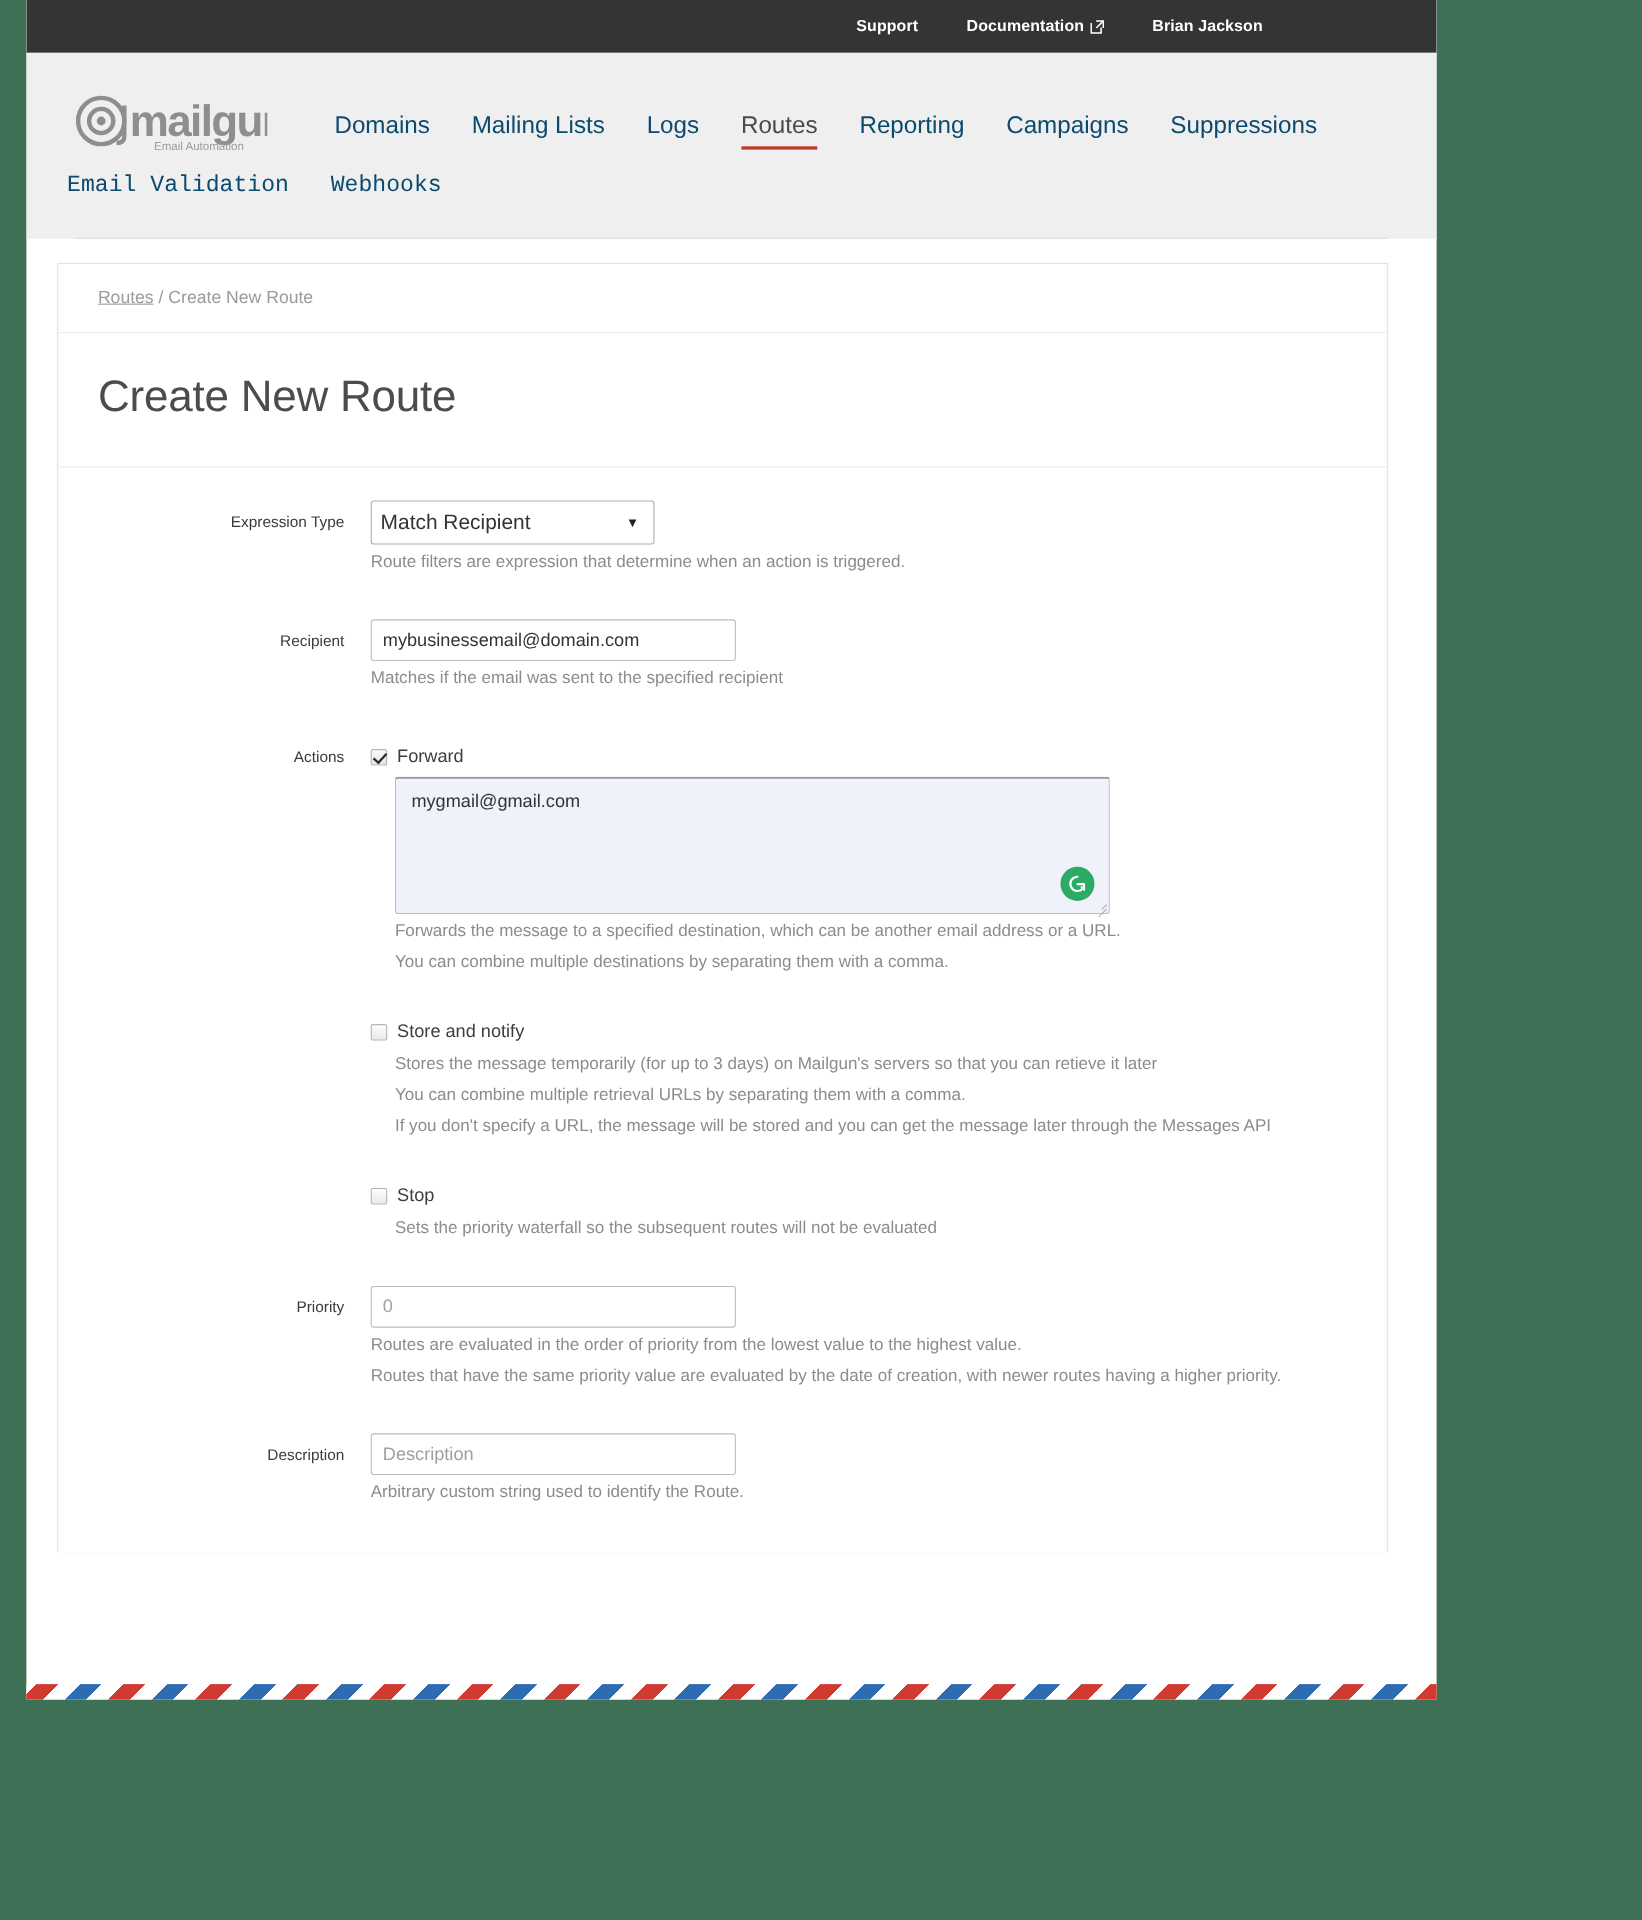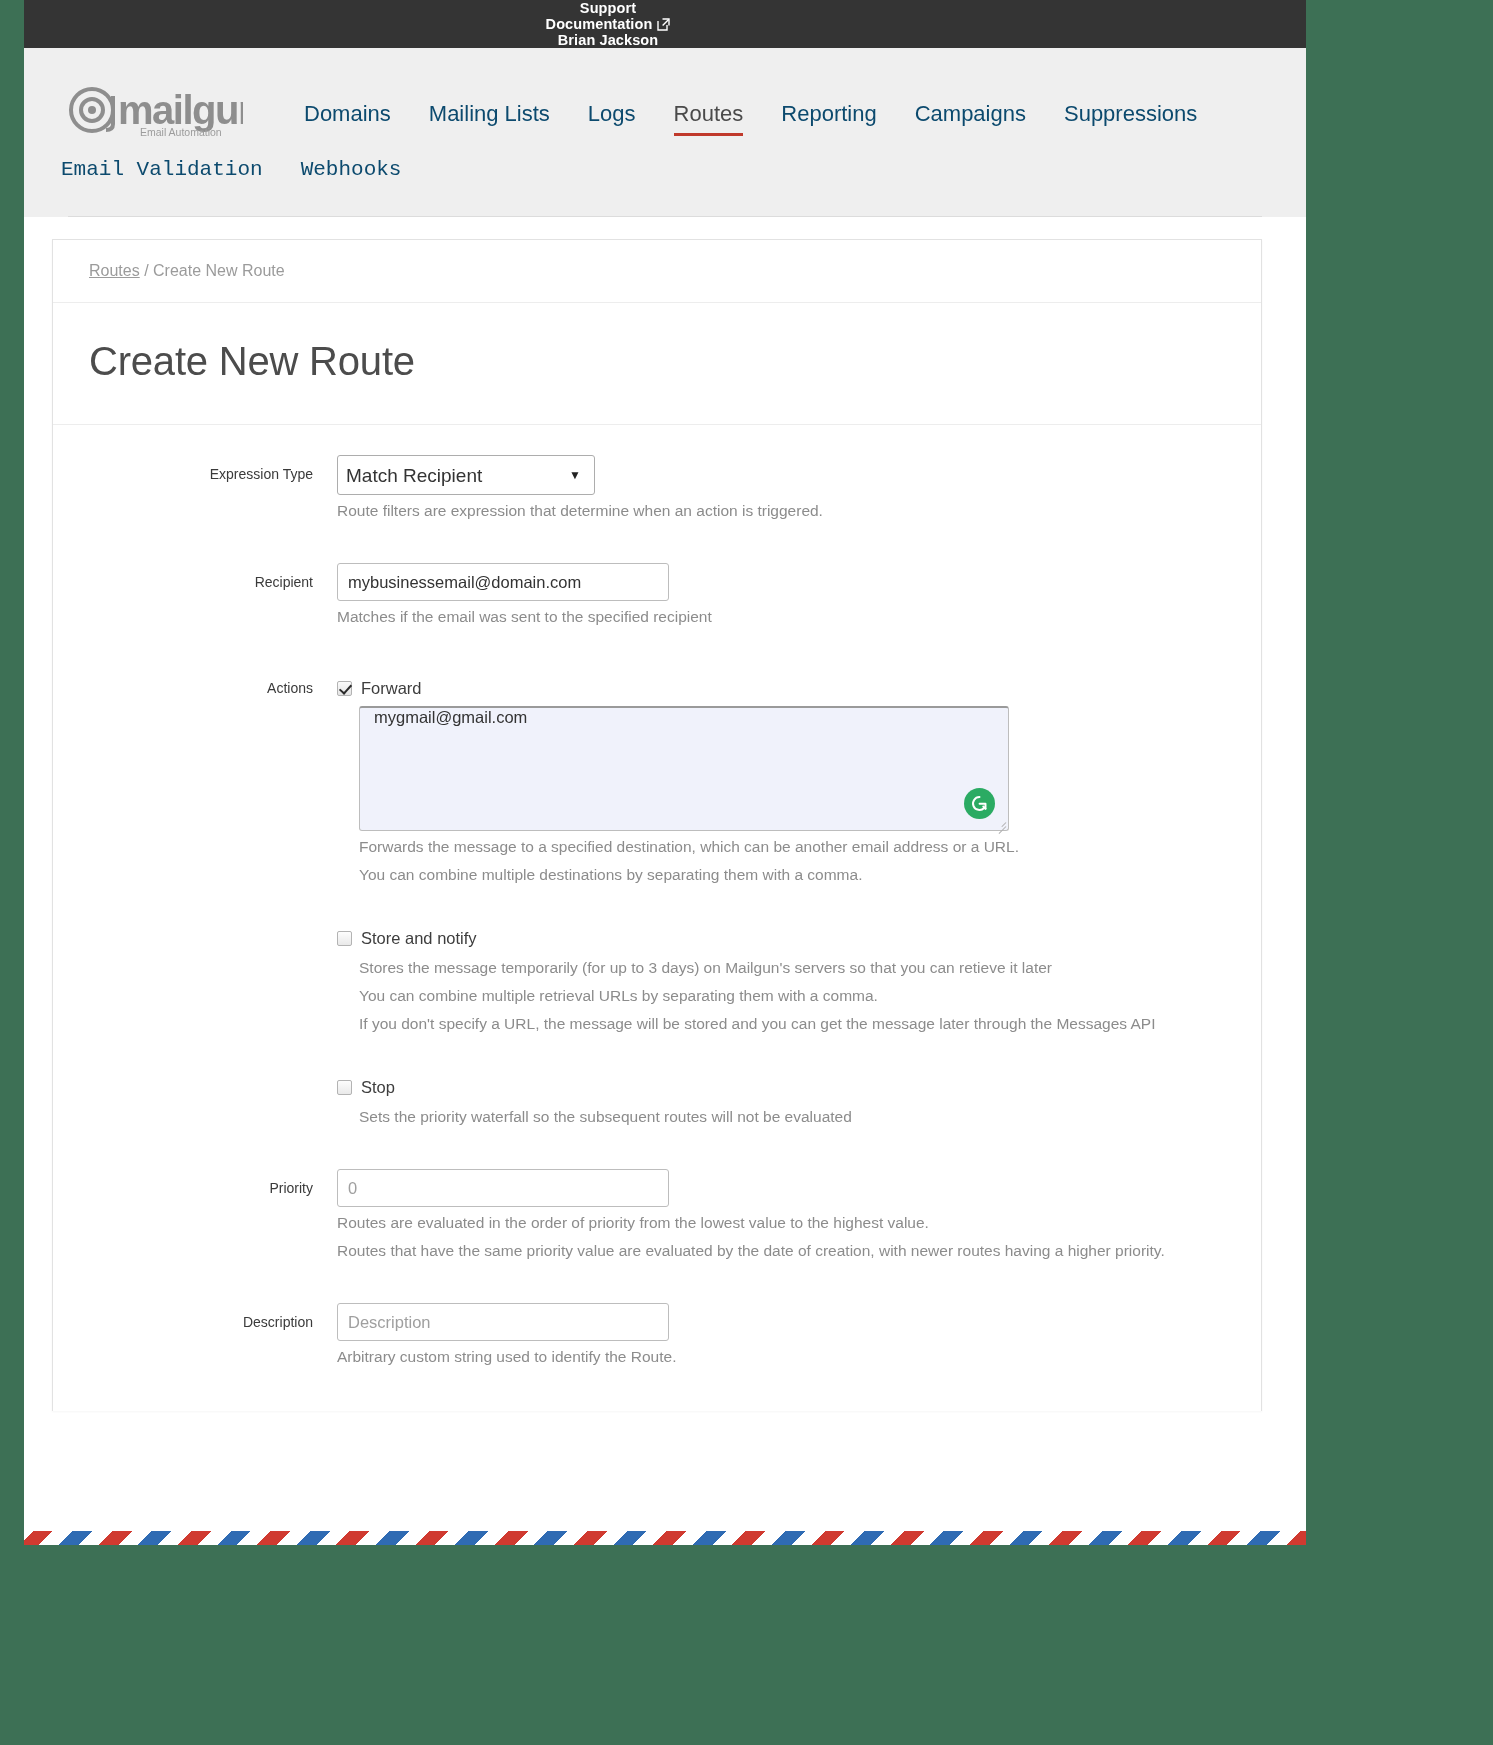--- a/index.html
+++ b/index.html
@@ -23,21 +23,20 @@
   }
 
   
   .topbar {
     height: 48px;
     background: #343434;
     display: flex;
     align-items: center;
     justify-content: flex-end;
     padding-right: 158px;
-    flex-direction: column;
   }
   .topbar a {
     color: #ffffff;
     font-size: 14.5px;
     font-weight: bold;
     margin-left: 44px;
     text-decoration: none;
     letter-spacing: .1px;
     display: inline-flex;
     align-items: center;
@@ -224,21 +223,21 @@
     transform: rotate(42deg);
   }
   .clabel { font-size: 16.5px; color: #3d3d3d; }
 
   .ta-wrap { position: relative; width: 650px; margin-left: 22px; }
   textarea.mg {
     width: 650px;
     height: 125px;
     border: 1px solid #bdbdbd;
     border-radius: 3px;
-    padding: 0 14px;
+    padding: 12px 14px;
     font-size: 16.5px;
     color: #333;
     font-family: "Liberation Sans", sans-serif;
     resize: none;
     background: #fff;
     display: block;
   }
   textarea.mg.grammarly {
     background: #f0f2fb;
     border-top: 2px solid #9a9a9a;

